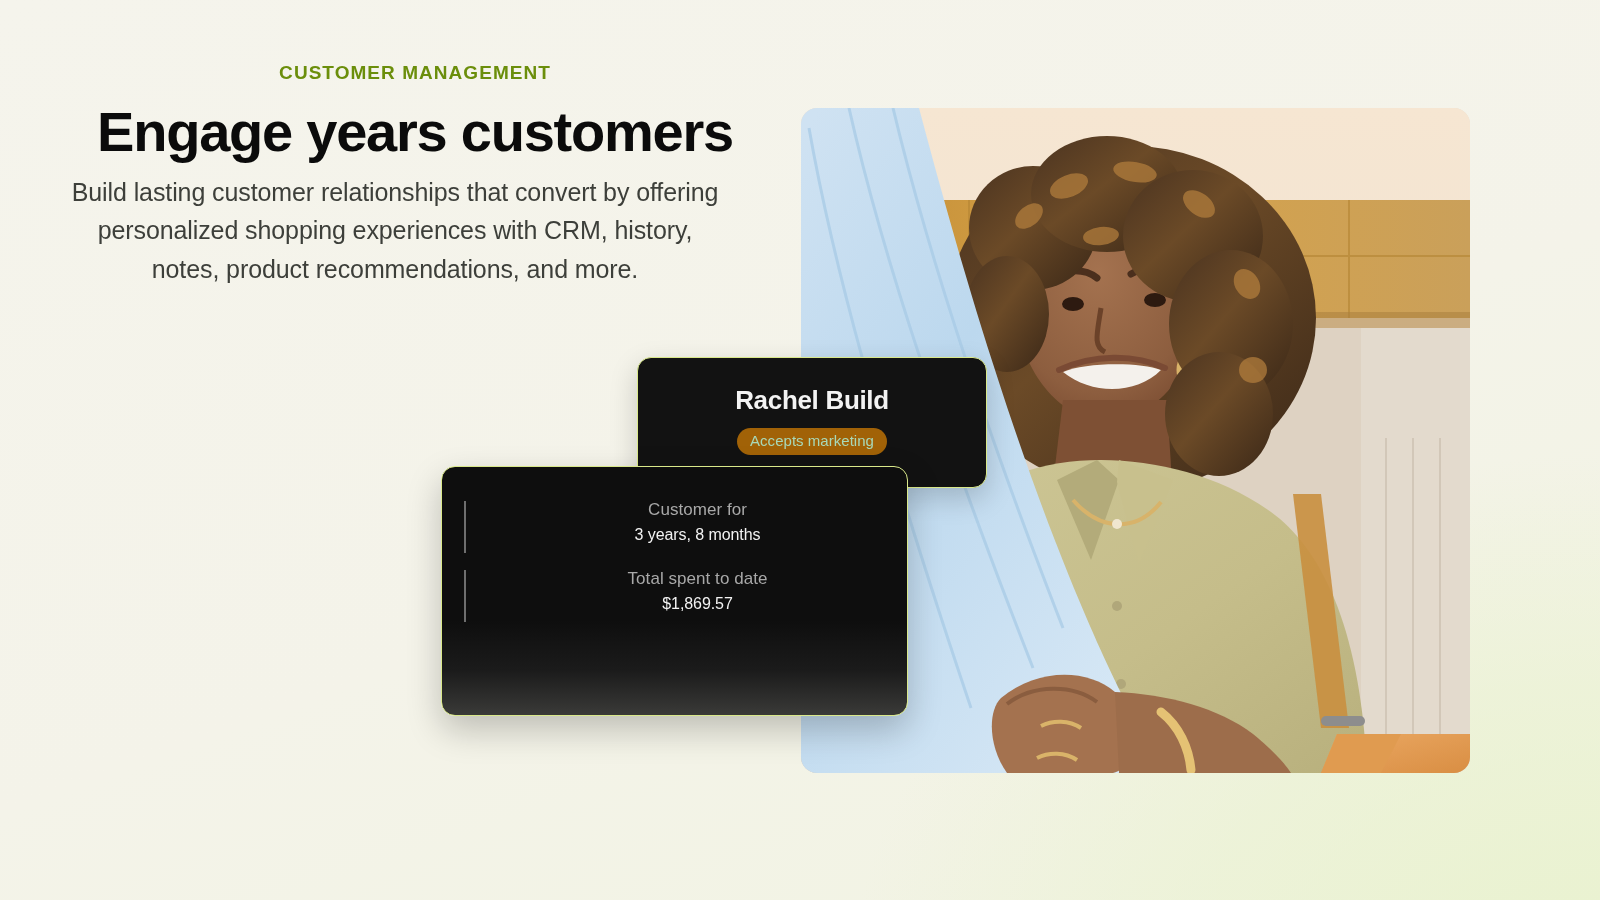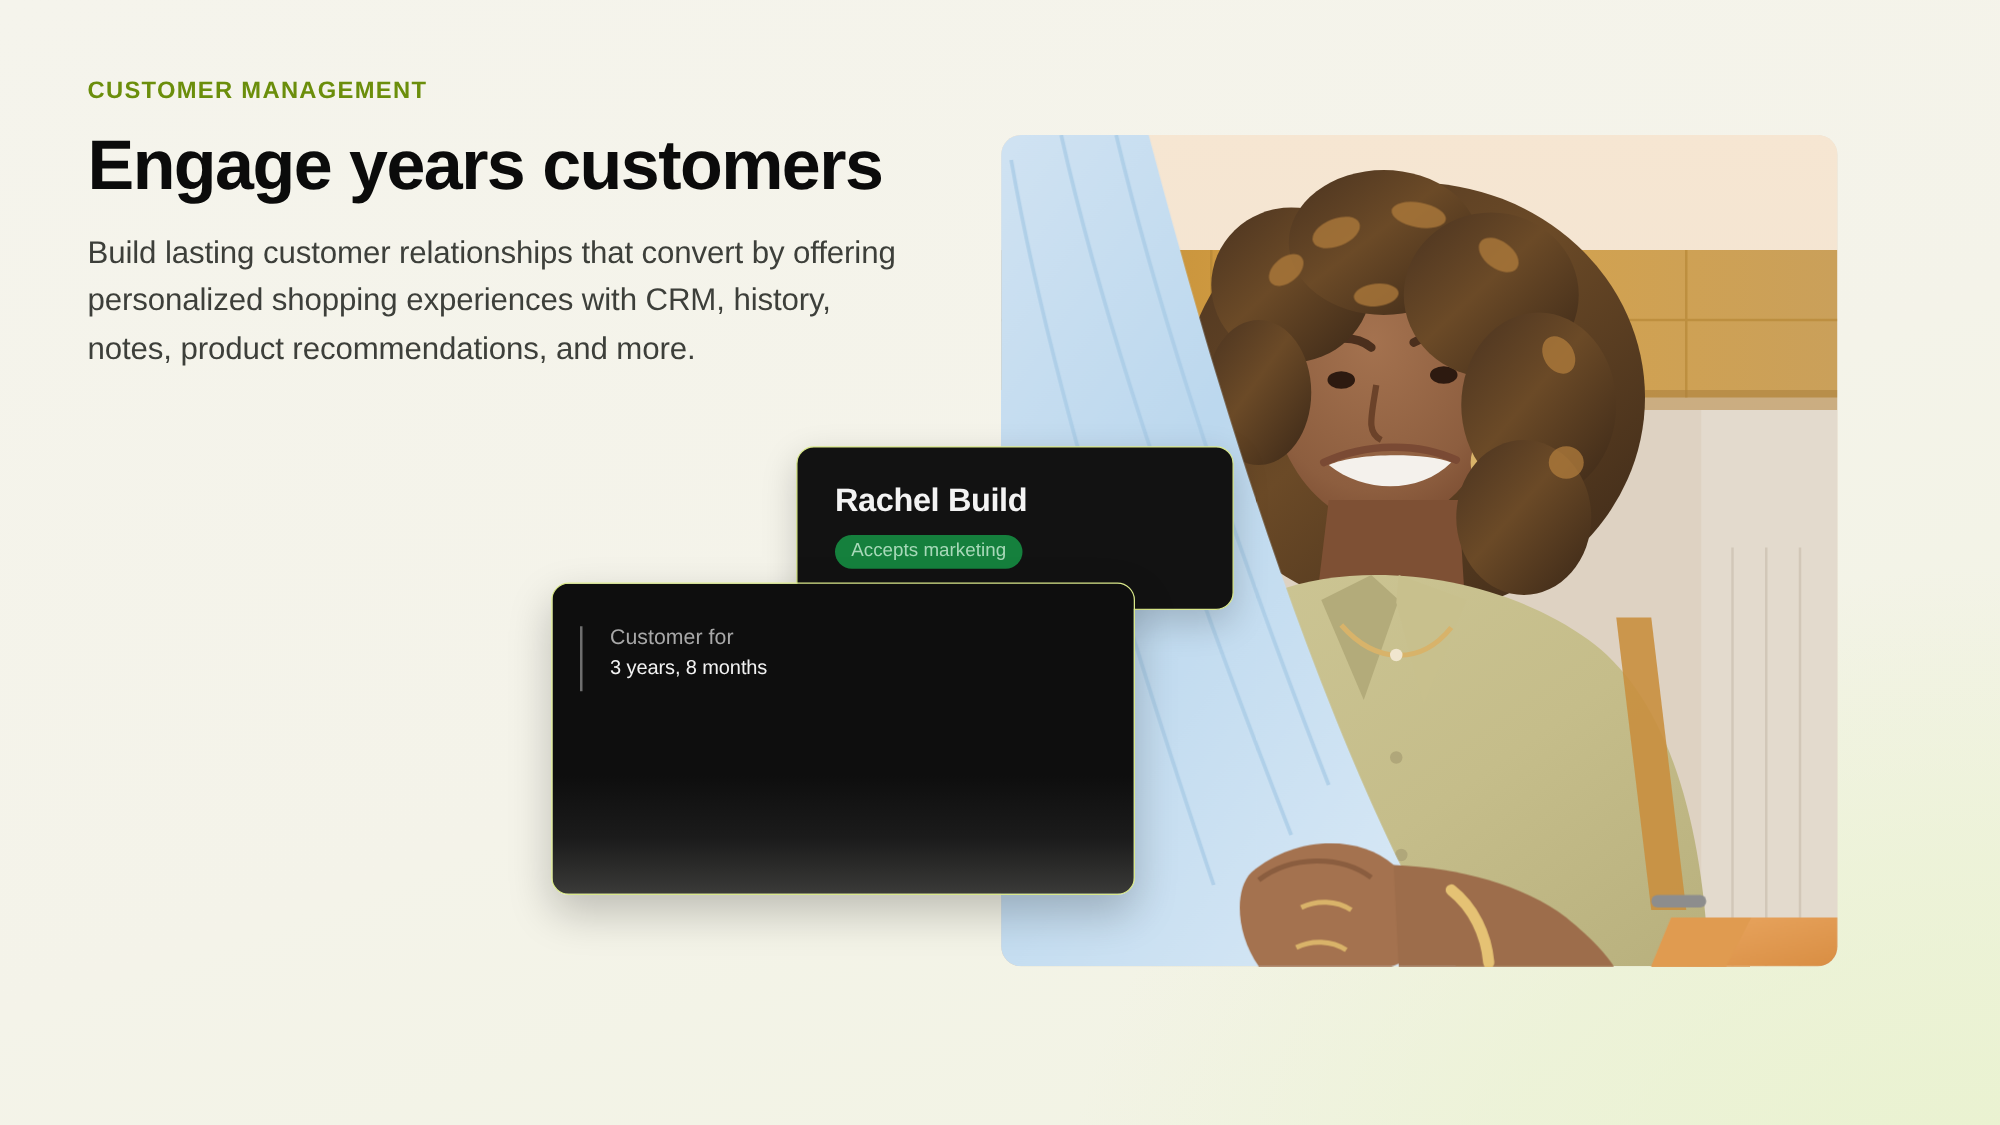--- a/index.html
+++ b/index.html
@@ -9,20 +9,21 @@
     overflow:hidden;
     font-family:"Liberation Sans", sans-serif;
   }
 
   #stage {
     position:relative;
     width:1600px; height:900px;
     background:
       radial-gradient(ellipse 1100px 760px at 100% 108%, #e9f2cf 0%, rgba(233,242,207,0.55) 38%, rgba(233,242,207,0) 68%),
       linear-gradient(160deg, #f5f4ec 0%, #f4f3e9 55%, #f1f3e2 100%);
+    text-align: center;
   }
 
   
   .copy {
     position:absolute;
     left:70px; top:62px;
     width:690px;
   }
   .eyebrow {
     font-size:19px;
@@ -34,21 +35,21 @@
   }
   .headline {
     margin-top:18px;
     font-size:56px;
     font-weight:bold;
     letter-spacing:-0.022em;
     color:#0b0b0b;
     line-height:1.04;
   }
   .subcopy {
-    margin-top:22px;
+    margin-top:12px;
     font-size:25px;
     line-height:1.53;
     color:#3d3f3a;
     letter-spacing:-0.004em;
     max-width:650px;
   }
 
   
   .photo {
     position:absolute;
@@ -80,21 +81,21 @@
     font-weight:bold;
     color:#f3f3f3;
     letter-spacing:-0.012em;
     line-height:1.1;
   }
   .badge {
     display:inline-block;
     margin-top:13px;
     padding:4px 13px 5px 13px;
     border-radius:999px;
-    background:#15803d;
+    background:#a16207;
     color:#a8d9b9;
     font-size:15px;
     line-height:1.25;
     letter-spacing:0.002em;
   }
 
   .stats-card {
     left:441px; top:466px;
     width:467px; height:250px;
     background:
@@ -294,15 +295,19 @@
   <div class="card name-card">
     <div class="customer-name">Rachel Build</div>
     <span class="badge">Accepts marketing</span>
   </div>
 
   <div class="card stats-card">
     <div class="stat">
       <div class="stat-label">Customer for</div>
       <div class="stat-value">3 years, 8 months</div>
     </div>
+    <div class="stat">
+      <div class="stat-label">Total spent to date</div>
+      <div class="stat-value">$1,869.57</div>
+    </div>
   </div>
 
 </div>
 
 </body></html>

